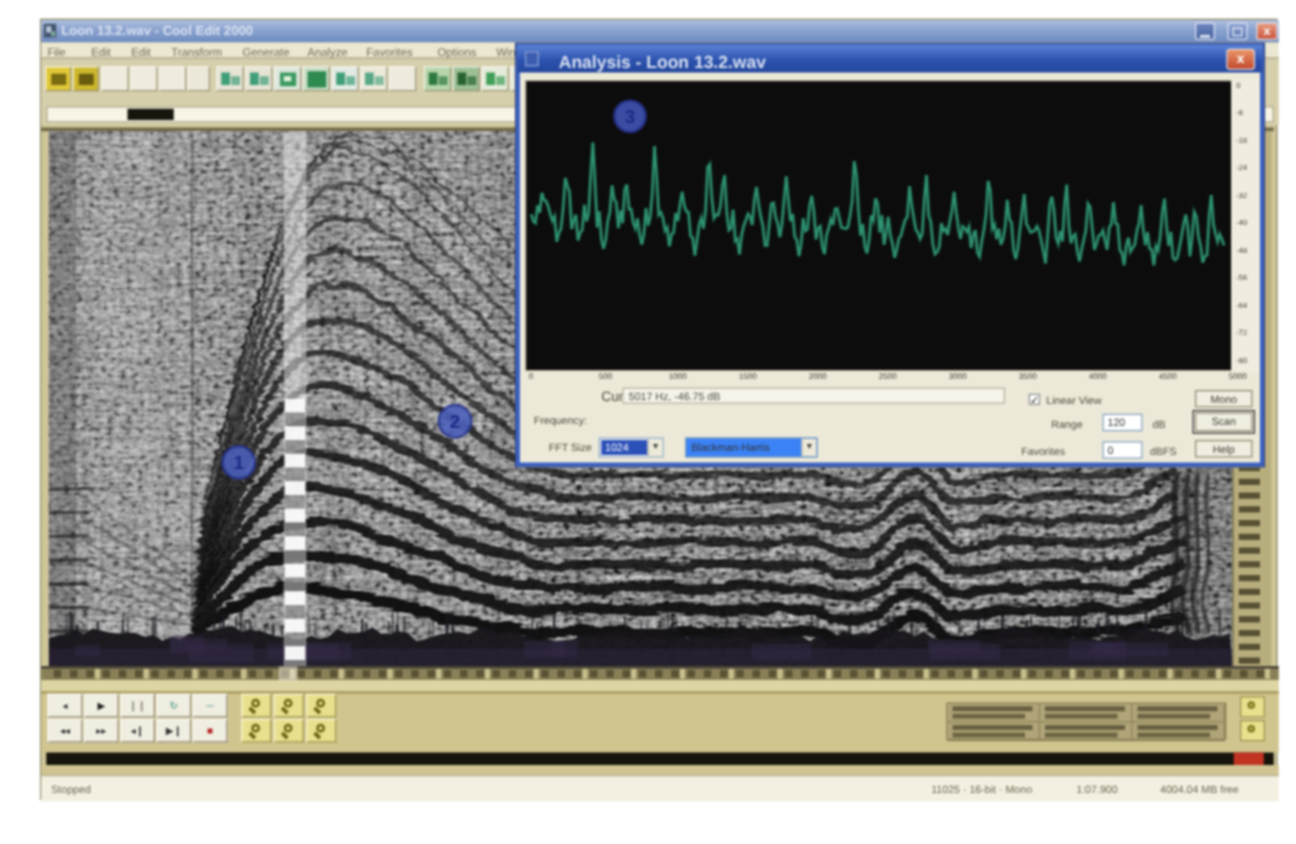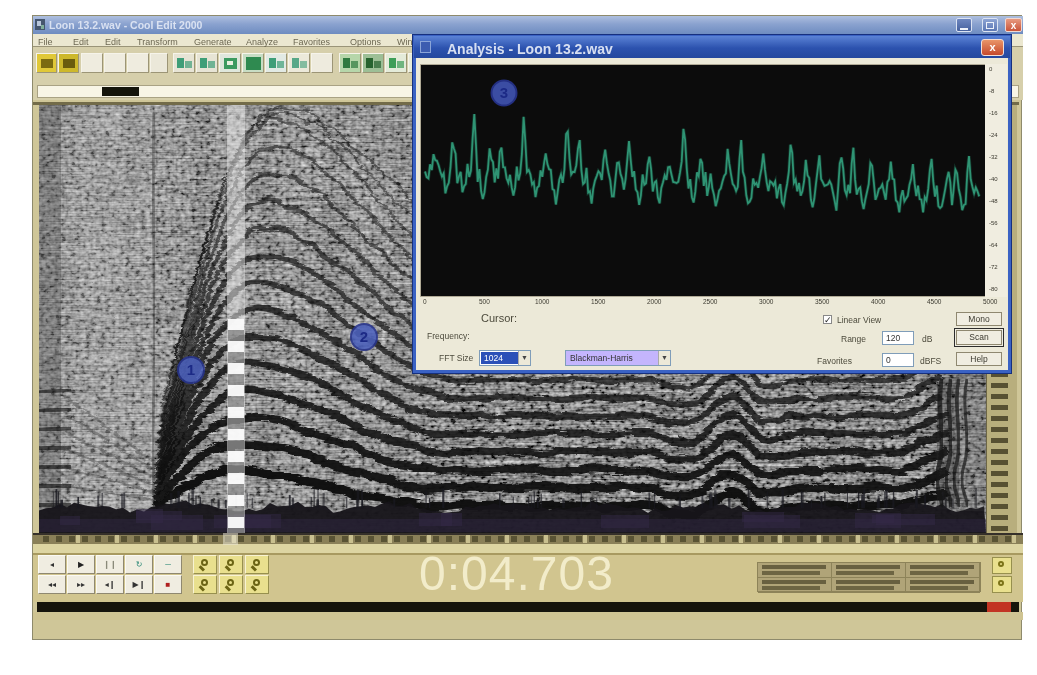--- a/index.html
+++ b/index.html
@@ -484,21 +484,20 @@
           <div class="abs" style="left:5px;top:11px;width:6px;height:2.5px;background:#6b6414;transform:rotate(45deg);"></div>
         </div>
         <div class="abs" style="left:186px;top:22px;width:24px;height:19px;background:#e9e08e;border:1px solid #97904e;border-top-color:#f8f3d2;border-left-color:#f8f3d2;">
           <div class="abs" style="left:7px;top:3px;width:7px;height:7px;border:2px solid #6b6414;border-radius:50%;"></div>
           <div class="abs" style="left:5px;top:11px;width:6px;height:2.5px;background:#6b6414;transform:rotate(45deg);"></div>
         </div>
         <div class="abs" style="left:212px;top:22px;width:24px;height:19px;background:#e9e08e;border:1px solid #97904e;border-top-color:#f8f3d2;border-left-color:#f8f3d2;">
           <div class="abs" style="left:7px;top:3px;width:7px;height:7px;border:2px solid #6b6414;border-radius:50%;"></div>
           <div class="abs" style="left:5px;top:11px;width:6px;height:2.5px;background:#6b6414;transform:rotate(45deg);"></div>
         </div>
-        <div class="abs" style="left:386px;top:-7px;font-size:48px;color:#f2ecca;letter-spacing:1px;">0:04.703</div>
         <div class="abs" style="left:724px;top:9px;width:224px;height:30px;background:#b0a478;border:1px solid #8d8359;"></div>
         <div class="abs" style="left:725px;top:10px;width:74px;height:15px;border-right:1px solid #8d8359;border-bottom:1px solid #8d8359;">
           <div class="abs" style="left:4px;top:2px;width:64px;height:4px;background:#5c5536;opacity:.85;"></div>
           <div class="abs" style="left:4px;top:8px;width:58px;height:4px;background:#5c5536;opacity:.8;"></div>
         </div>
         <div class="abs" style="left:799px;top:10px;width:74px;height:15px;border-right:1px solid #8d8359;border-bottom:1px solid #8d8359;">
           <div class="abs" style="left:4px;top:2px;width:64px;height:4px;background:#5c5536;opacity:.85;"></div>
           <div class="abs" style="left:4px;top:8px;width:58px;height:4px;background:#5c5536;opacity:.8;"></div>
         </div>
         <div class="abs" style="left:873px;top:10px;width:74px;height:15px;border-right:1px solid #8d8359;border-bottom:1px solid #8d8359;">
@@ -521,20 +520,26 @@
           <div class="abs" style="left:5px;top:3px;width:6px;height:6px;border:2px solid #7c7318;border-radius:50%;"></div>
         </div>
         <div class="abs" style="left:959px;top:23px;width:20px;height:17px;background:#e9e08e;border:1px solid #97904e;">
           <div class="abs" style="left:5px;top:3px;width:6px;height:6px;border:2px solid #7c7318;border-radius:50%;"></div>
         </div>
       </div>
 <div class="abs" style="left:4px;top:586px;width:982px;height:10px;background:#16140b;">
         <div class="abs" style="left:950px;top:0;width:24px;height:10px;background:#c23422;"></div>
       </div>
 <div class="abs" style="left:0;top:596px;width:990px;height:8px;background:#cfc492;"></div>
+<div class="abs" style="left:0;top:604px;width:990px;height:21px;background:#f3f0e1;border-top:1px solid #b5af94;">
+        <span class="abs" style="left:8px;top:5px;font-size:8.5px;color:#6a6450;">Stopped</span>
+        <span class="abs" style="left:712px;top:5px;font-size:8.5px;color:#6a6450;">11025 · 16-bit · Mono</span>
+        <span class="abs" style="left:828px;top:5px;font-size:8.5px;color:#6a6450;">1:07.900</span>
+        <span class="abs" style="left:895px;top:5px;font-size:8.5px;color:#6a6450;">4004.04 MB free</span>
+      </div>
 </div>
 <div class="abs" style="left:412px;top:34px;width:600px;height:340px;background:#ece9d8;border:1px solid #16307e;box-shadow:inset 0 0 0 3px #3a62c4;">
 <div class="abs" style="left:1px;top:1px;width:596px;height:22px;background:linear-gradient(180deg,#5b83d6 0%,#2c52ae 55%,#24489e 100%);">
         <div class="abs" style="left:6px;top:5px;width:11px;height:12px;background:#3c5cb0;border:1px solid #8aa4d8;"></div>
         <div class="abs" style="left:7px;top:5px;font-size:14px;font-weight:bold;color:#e6ecf8;opacity:.92;white-space:nowrap;margin-left:26px;">Analysis - Loon 13.2.wav</div>
         <div class="abs" style="left:567px;top:3px;width:23px;height:17px;background:linear-gradient(180deg,#ea9568,#c4492c);border:1px solid #f2ddd4;border-radius:3px;color:#fff;font-size:11px;font-weight:bold;text-align:center;line-height:15px;">x</div>
       </div>
 <svg class="abs" style="left:7px;top:29px;" width="566" height="233" viewBox="419 63 566 233">
         <rect x="419" y="63" width="566" height="233" fill="#b0aa96"></rect>
         <rect x="420" y="64" width="564" height="231" fill="#0c0c0c"></rect>
@@ -563,27 +568,28 @@
         <div class="abs" style="left:170px;top:1px;font-size:6.5px;color:#3c3a30;">1500</div>
         <div class="abs" style="left:226px;top:1px;font-size:6.5px;color:#3c3a30;">2000</div>
         <div class="abs" style="left:282px;top:1px;font-size:6.5px;color:#3c3a30;">2500</div>
         <div class="abs" style="left:338px;top:1px;font-size:6.5px;color:#3c3a30;">3000</div>
         <div class="abs" style="left:394px;top:1px;font-size:6.5px;color:#3c3a30;">3500</div>
         <div class="abs" style="left:450px;top:1px;font-size:6.5px;color:#3c3a30;">4000</div>
         <div class="abs" style="left:506px;top:1px;font-size:6.5px;color:#3c3a30;">4500</div>
         <div class="abs" style="left:562px;top:1px;font-size:6.5px;color:#3c3a30;">5000</div>
       </div>
 <div class="abs" style="left:36px;top:277px;font-size:11px;color:#4c4a3c;margin-left:32px;">Cursor:</div>
+      <div class="abs" style="left:85px;top:275px;width:306px;height:13px;background:#f6f4ea;border:1px solid #b4ae98;font-size:8.5px;color:#4c4a3c;padding:1px 4px;">5017 Hz, -46.75 dB</div>
 <div class="abs" style="left:14px;top:296px;font-size:8.5px;color:#4c4a3c;">Frequency:</div>
 <div class="abs" style="left:26px;top:318px;font-size:8.5px;color:#4c4a3c;">FFT Size</div>
       <div class="abs" style="left:66px;top:315px;width:52px;height:16px;background:#fff;border:1px solid #7f9db9;">
         <div class="abs" style="left:1px;top:1px;width:37px;height:12px;background:#2b50b8;color:#fff;font-size:8.5px;padding:1px 3px;">1024</div>
         <div class="abs" style="left:38px;top:0;width:12px;height:14px;background:#ece9d8;border-left:1px solid #aaa;font-size:7px;text-align:center;line-height:13px;color:#444;">▼</div>
       </div>
-      <div class="abs" style="left:152px;top:315px;width:106px;height:16px;background:#c4b5fd;border:1px solid #7f9db9;">
+      <div class="abs" style="left:135px;top:315px;width:106px;height:16px;background:#3b82f6;border:1px solid #7f9db9;">
         <div class="abs" style="left:4px;top:2px;font-size:8.5px;color:#333;">Blackman-Harris</div>
         <div class="abs" style="left:92px;top:0;width:12px;height:14px;background:#ece9d8;border-left:1px solid #aaa;font-size:7px;text-align:center;line-height:13px;color:#444;">▼</div>
       </div>
 <div class="abs" style="left:410px;top:280px;width:9px;height:9px;background:#fff;border:1px solid #888;font-size:9px;line-height:8px;color:#222;">✓</div>
       <div class="abs" style="left:424px;top:280px;font-size:8.5px;color:#4c4a3c;">Linear View</div>
 <div class="abs" style="left:428px;top:299px;font-size:8.5px;color:#4c4a3c;">Range</div>
       <div class="abs" style="left:469px;top:296px;width:32px;height:14px;background:#fff;border:1px solid #7f9db9;font-size:8.5px;color:#333;padding:1px 3px;">120</div>
       <div class="abs" style="left:509px;top:299px;font-size:8.5px;color:#4c4a3c;">dB</div>
 <div class="abs" style="left:404px;top:321px;font-size:8.5px;color:#4c4a3c;">Favorites</div>
       <div class="abs" style="left:469px;top:318px;width:32px;height:14px;background:#fff;border:1px solid #7f9db9;font-size:8.5px;color:#333;padding:1px 3px;">0</div>

